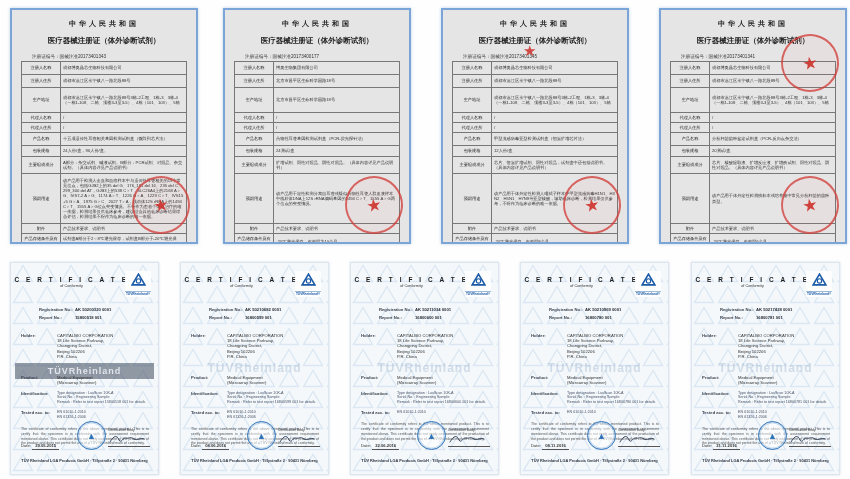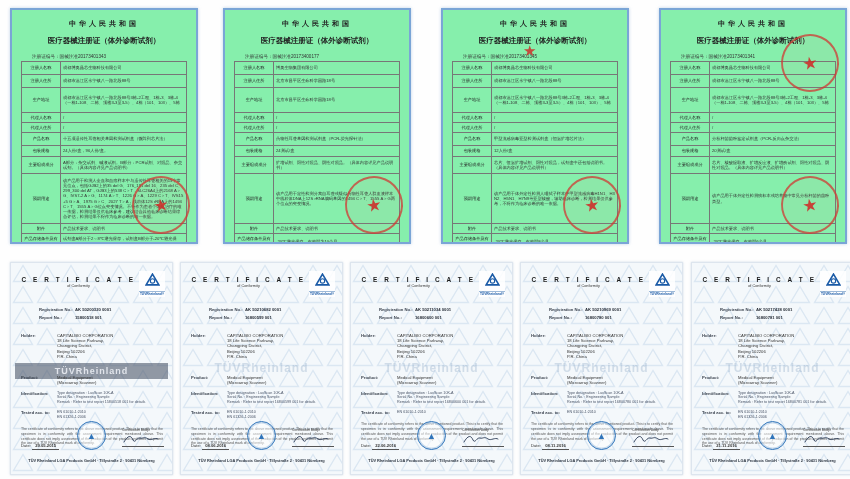--- a/index.html
+++ b/index.html
@@ -4,21 +4,21 @@
 <style>
   html,body{margin:0;padding:0;}
   body{
     width:850px;height:479px;background:#ffffff;position:relative;overflow:hidden;
     font-family:"Liberation Sans","DejaVu Sans",sans-serif;color:#222;
   }
   .canvas{position:absolute;inset:0;background:#fefefe;}
 
   
   .top-row{position:absolute;top:8px;left:0;width:850px;height:236px;}
-  .tcert{position:absolute;top:0;width:188px;height:236px;background:#86efac;
+  .tcert{position:absolute;top:0;width:188px;height:236px;background:#e5e5e5;
     border:2px solid #7aa5d6;box-sizing:border-box;overflow:hidden;
     box-shadow:0 0 3px rgba(150,180,215,.6);}
   .tcert:nth-child(1){left:10px;}
   .tcert:nth-child(2){left:223px;}
   .tcert:nth-child(3){left:441px;}
   .tcert:nth-child(4){left:659px;}
   .t-country{font-size:7px;font-weight:bold;text-align:center;letter-spacing:3px;margin-top:9px;}
   .t-title{font-size:7.5px;font-weight:bold;text-align:center;margin-top:7px;}
   .t-certno{font-size:4.6px;margin:8px 0 2px 20px;color:#333;}
   .ttable{width:166px;margin:0 auto;border-collapse:collapse;table-layout:fixed;}
@@ -35,21 +35,21 @@
     transform:rotate(-10deg);background:rgba(255,120,110,.05);}
   .seal.show{display:flex;}
   .seal .star{color:rgba(205,48,42,.9);font-size:17px;line-height:1;}
   .seal-bottom-right{right:6px;bottom:8px;}
   .seal-top-right{right:6px;top:24px;}
   .star-top{position:absolute;display:none;color:rgba(205,48,42,.85);font-size:15px;top:32px;left:80px;}
   .star-top.show{display:block;}
 
   
   .bottom-row{position:absolute;top:262px;left:0;width:850px;height:213px;}
-  .bcert{position:absolute;top:0;width:163px;height:213px;background:#f4f8fb;
+  .bcert{position:absolute;top:0;width:149px;height:213px;background:#f4f8fb;
     border:1px solid #dde5ee;box-sizing:border-box;overflow:hidden;
     box-shadow:0 0 2px rgba(160,180,205,.5);}
   .bcert:nth-child(1){left:10px;}
   .bcert:nth-child(2){left:180px;}
   .bcert:nth-child(3){left:350px;}
   .bcert:nth-child(4){left:520px;}
   .bcert:nth-child(5){left:691px;}
   .pattern{position:absolute;inset:0;width:100%;height:100%;}
   .b-inner{position:absolute;inset:0;z-index:2;}
   .b-watermark{position:absolute;top:98px;left:4px;right:4px;z-index:1;text-align:center;

